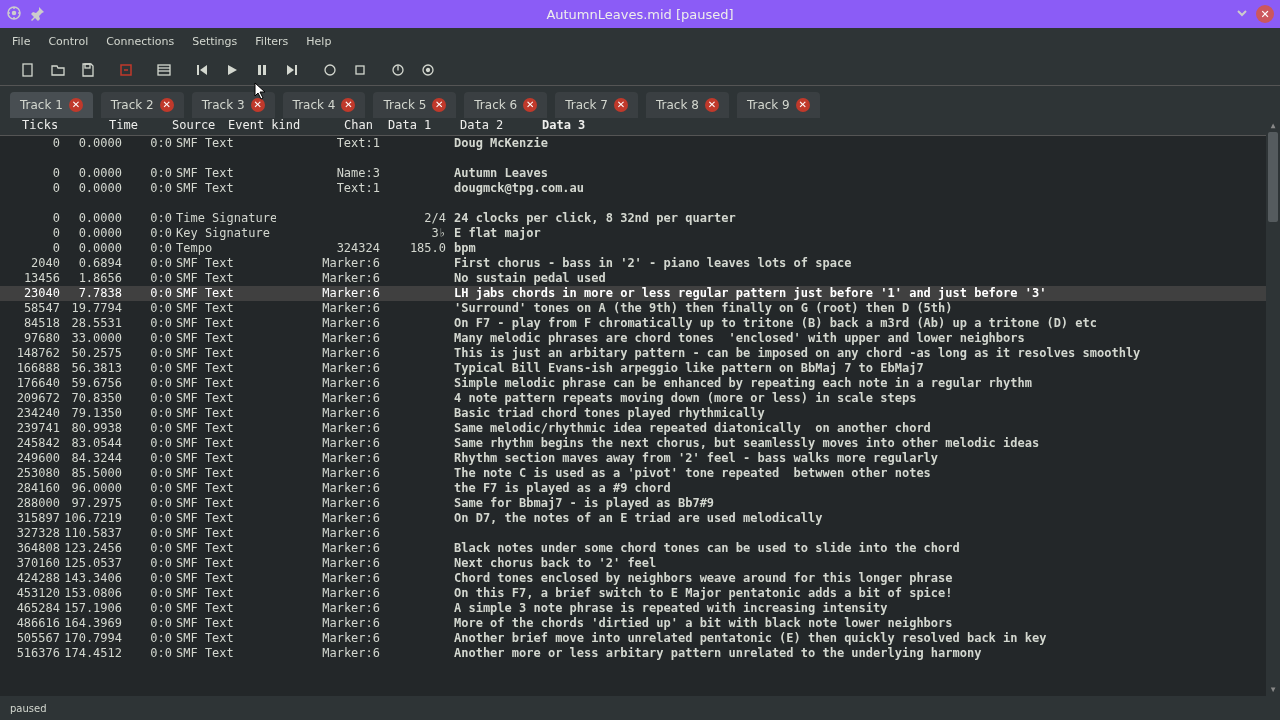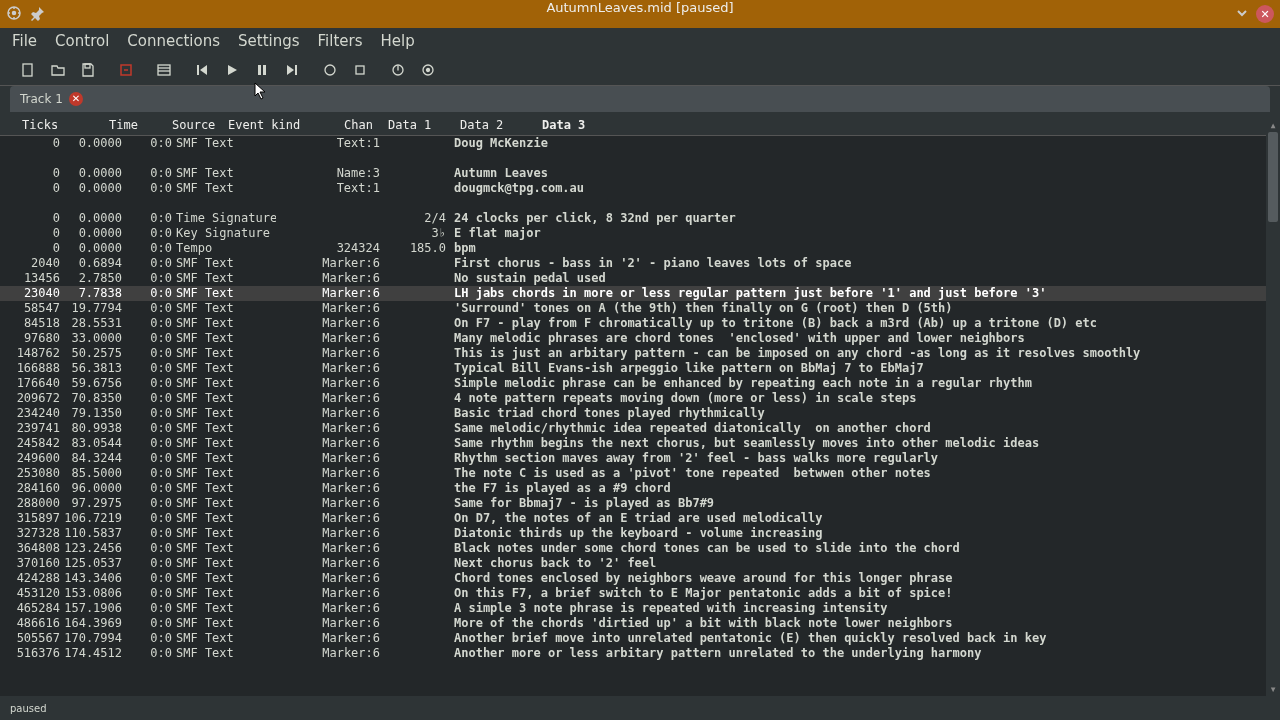--- a/index.html
+++ b/index.html
@@ -9,22 +9,23 @@
   background: #2e3436;
   color: #d3d7cf;
   width: 1280px;
   height: 720px;
   overflow: hidden;
   display: flex;
   flex-direction: column;
 }
 .titlebar {
   height: 28px;
-  background: #a16207;
-  display: flex;
+  background: #8b5cf6;
+  display: flex;
+  align-items: center;
   padding: 0 6px;
   color: #eeeeec;
   gap: 48px;
 }
 .titlebar .left-icons { display: flex; gap: 8px; align-items: center; }
 .titlebar .title { flex: 1; text-align: center; font-weight: 500; }
 .titlebar .right-icons { display: flex; gap: 6px; align-items: center; }
 .titlebar svg { width: 16px; height: 16px; }
 .titlebar .circle {
   width: 18px; height: 18px; border-radius: 50%;
@@ -33,21 +34,21 @@
 }
 .titlebar .circle.close { background: #cc575d; color: #fff; }
 
 .menubar {
   height: 26px;
   background: #2e3436;
   display: flex;
   align-items: center;
   padding: 0 12px;
   gap: 18px;
-  font-size: 15px;
+  font-size: 11px;
 }
 .menubar span { color: #d3d7cf; }
 
 .toolbar {
   height: 32px;
   background: #2e3436;
   display: flex;
   align-items: center;
   padding: 0 6px;
   gap: 2px;
@@ -71,24 +72,24 @@
 .cursor-arrow {
   position: absolute;
   top: 82px; left: 254px;
   pointer-events: none;
   z-index: 100;
 }
 
 .tabstrip {
   height: 32px;
   display: flex;
+  align-items: flex-end;
   gap: 8px;
   padding: 0 10px;
   background: #2e3436;
-  flex-direction: column;
 }
 .tab {
   background: #3a3f42;
   border-radius: 4px 4px 0 0;
   padding: 6px 10px;
   display: flex;
   align-items: center;
   gap: 6px;
   font-size: 12px;
 }
@@ -355,38 +356,38 @@
   <div class="table-body" id="table-body">
       <div class="row"><span class="col-ticks">0</span><span class="col-time">0.0000</span><span class="col-src">0:0</span><span class="col-kind">SMF Text</span><span class="col-chan"></span><span class="col-d1">Text:1</span><span class="col-d2"></span><span class="col-d3">Doug McKenzie</span></div>
       <div class="spacer-row"></div>
       <div class="row"><span class="col-ticks">0</span><span class="col-time">0.0000</span><span class="col-src">0:0</span><span class="col-kind">SMF Text</span><span class="col-chan"></span><span class="col-d1">Name:3</span><span class="col-d2"></span><span class="col-d3">Autumn Leaves</span></div>
       <div class="row"><span class="col-ticks">0</span><span class="col-time">0.0000</span><span class="col-src">0:0</span><span class="col-kind">SMF Text</span><span class="col-chan"></span><span class="col-d1">Text:1</span><span class="col-d2"></span><span class="col-d3">dougmck@tpg.com.au</span></div>
       <div class="spacer-row"></div>
       <div class="row"><span class="col-ticks">0</span><span class="col-time">0.0000</span><span class="col-src">0:0</span><span class="col-kind">Time Signature</span><span class="col-chan"></span><span class="col-d1"></span><span class="col-d2">2/4</span><span class="col-d3">24 clocks per click, 8 32nd per quarter</span></div>
       <div class="row"><span class="col-ticks">0</span><span class="col-time">0.0000</span><span class="col-src">0:0</span><span class="col-kind">Key Signature</span><span class="col-chan"></span><span class="col-d1"></span><span class="col-d2">3♭</span><span class="col-d3">E flat major</span></div>
       <div class="row"><span class="col-ticks">0</span><span class="col-time">0.0000</span><span class="col-src">0:0</span><span class="col-kind">Tempo</span><span class="col-chan"></span><span class="col-d1">324324</span><span class="col-d2">185.0</span><span class="col-d3">bpm</span></div>
       <div class="row"><span class="col-ticks">2040</span><span class="col-time">0.6894</span><span class="col-src">0:0</span><span class="col-kind">SMF Text</span><span class="col-chan"></span><span class="col-d1">Marker:6</span><span class="col-d2"></span><span class="col-d3">First chorus - bass in '2' - piano leaves lots of space</span></div>
-      <div class="row"><span class="col-ticks">13456</span><span class="col-time">2.7850</span><span class="col-src">0:0</span><span class="col-kind">SMF Text</span><span class="col-chan"></span><span class="col-d1">Marker:6</span><span class="col-d2"></span><span class="col-d3">No sustain pedal used</span></div>
+      <div class="row"><span class="col-ticks">13456</span><span class="col-time">1.8656</span><span class="col-src">0:0</span><span class="col-kind">SMF Text</span><span class="col-chan"></span><span class="col-d1">Marker:6</span><span class="col-d2"></span><span class="col-d3">No sustain pedal used</span></div>
       <div class="row selected"><span class="col-ticks">23040</span><span class="col-time">7.7838</span><span class="col-src">0:0</span><span class="col-kind">SMF Text</span><span class="col-chan"></span><span class="col-d1">Marker:6</span><span class="col-d2"></span><span class="col-d3">LH jabs chords in more or less regular pattern just before '1' and just before '3'</span></div>
       <div class="row"><span class="col-ticks">58547</span><span class="col-time">19.7794</span><span class="col-src">0:0</span><span class="col-kind">SMF Text</span><span class="col-chan"></span><span class="col-d1">Marker:6</span><span class="col-d2"></span><span class="col-d3">'Surround' tones on A (the 9th) then finally on G (root) then D (5th)</span></div>
       <div class="row"><span class="col-ticks">84518</span><span class="col-time">28.5531</span><span class="col-src">0:0</span><span class="col-kind">SMF Text</span><span class="col-chan"></span><span class="col-d1">Marker:6</span><span class="col-d2"></span><span class="col-d3">On F7 - play from F chromatically up to tritone (B) back a m3rd (Ab) up a tritone (D) etc</span></div>
       <div class="row"><span class="col-ticks">97680</span><span class="col-time">33.0000</span><span class="col-src">0:0</span><span class="col-kind">SMF Text</span><span class="col-chan"></span><span class="col-d1">Marker:6</span><span class="col-d2"></span><span class="col-d3">Many melodic phrases are chord tones  'enclosed' with upper and lower neighbors</span></div>
       <div class="row"><span class="col-ticks">148762</span><span class="col-time">50.2575</span><span class="col-src">0:0</span><span class="col-kind">SMF Text</span><span class="col-chan"></span><span class="col-d1">Marker:6</span><span class="col-d2"></span><span class="col-d3">This is just an arbitary pattern - can be imposed on any chord -as long as it resolves smoothly</span></div>
       <div class="row"><span class="col-ticks">166888</span><span class="col-time">56.3813</span><span class="col-src">0:0</span><span class="col-kind">SMF Text</span><span class="col-chan"></span><span class="col-d1">Marker:6</span><span class="col-d2"></span><span class="col-d3">Typical Bill Evans-ish arpeggio like pattern on BbMaj 7 to EbMaj7</span></div>
       <div class="row"><span class="col-ticks">176640</span><span class="col-time">59.6756</span><span class="col-src">0:0</span><span class="col-kind">SMF Text</span><span class="col-chan"></span><span class="col-d1">Marker:6</span><span class="col-d2"></span><span class="col-d3">Simple melodic phrase can be enhanced by repeating each note in a regular rhythm</span></div>
       <div class="row"><span class="col-ticks">209672</span><span class="col-time">70.8350</span><span class="col-src">0:0</span><span class="col-kind">SMF Text</span><span class="col-chan"></span><span class="col-d1">Marker:6</span><span class="col-d2"></span><span class="col-d3">4 note pattern repeats moving down (more or less) in scale steps</span></div>
       <div class="row"><span class="col-ticks">234240</span><span class="col-time">79.1350</span><span class="col-src">0:0</span><span class="col-kind">SMF Text</span><span class="col-chan"></span><span class="col-d1">Marker:6</span><span class="col-d2"></span><span class="col-d3">Basic triad chord tones played rhythmically</span></div>
       <div class="row"><span class="col-ticks">239741</span><span class="col-time">80.9938</span><span class="col-src">0:0</span><span class="col-kind">SMF Text</span><span class="col-chan"></span><span class="col-d1">Marker:6</span><span class="col-d2"></span><span class="col-d3">Same melodic/rhythmic idea repeated diatonically  on another chord</span></div>
       <div class="row"><span class="col-ticks">245842</span><span class="col-time">83.0544</span><span class="col-src">0:0</span><span class="col-kind">SMF Text</span><span class="col-chan"></span><span class="col-d1">Marker:6</span><span class="col-d2"></span><span class="col-d3">Same rhythm begins the next chorus, but seamlessly moves into other melodic ideas</span></div>
       <div class="row"><span class="col-ticks">249600</span><span class="col-time">84.3244</span><span class="col-src">0:0</span><span class="col-kind">SMF Text</span><span class="col-chan"></span><span class="col-d1">Marker:6</span><span class="col-d2"></span><span class="col-d3">Rhythm section maves away from '2' feel - bass walks more regularly</span></div>
       <div class="row"><span class="col-ticks">253080</span><span class="col-time">85.5000</span><span class="col-src">0:0</span><span class="col-kind">SMF Text</span><span class="col-chan"></span><span class="col-d1">Marker:6</span><span class="col-d2"></span><span class="col-d3">The note C is used as a 'pivot' tone repeated  betwwen other notes</span></div>
       <div class="row"><span class="col-ticks">284160</span><span class="col-time">96.0000</span><span class="col-src">0:0</span><span class="col-kind">SMF Text</span><span class="col-chan"></span><span class="col-d1">Marker:6</span><span class="col-d2"></span><span class="col-d3">the F7 is played as a #9 chord</span></div>
       <div class="row"><span class="col-ticks">288000</span><span class="col-time">97.2975</span><span class="col-src">0:0</span><span class="col-kind">SMF Text</span><span class="col-chan"></span><span class="col-d1">Marker:6</span><span class="col-d2"></span><span class="col-d3">Same for Bbmaj7 - is played as Bb7#9</span></div>
       <div class="row"><span class="col-ticks">315897</span><span class="col-time">106.7219</span><span class="col-src">0:0</span><span class="col-kind">SMF Text</span><span class="col-chan"></span><span class="col-d1">Marker:6</span><span class="col-d2"></span><span class="col-d3">On D7, the notes of an E triad are used melodically</span></div>
-      <div class="row"><span class="col-ticks">327328</span><span class="col-time">110.5837</span><span class="col-src">0:0</span><span class="col-kind">SMF Text</span><span class="col-chan"></span><span class="col-d1">Marker:6</span><span class="col-d2"></span><span class="col-d3">Diatonic thirds up the keyboard - volume increasing</span></div>
+      <div class="row"><span class="col-ticks">327328</span><span class="col-time">110.5837</span><span class="col-src">0:0</span><span class="col-kind">SMF Text</span><span class="col-chan"></span><span class="col-d1">Marker:6</span><span class="col-d2"></span></div>
       <div class="row"><span class="col-ticks">364808</span><span class="col-time">123.2456</span><span class="col-src">0:0</span><span class="col-kind">SMF Text</span><span class="col-chan"></span><span class="col-d1">Marker:6</span><span class="col-d2"></span><span class="col-d3">Black notes under some chord tones can be used to slide into the chord</span></div>
       <div class="row"><span class="col-ticks">370160</span><span class="col-time">125.0537</span><span class="col-src">0:0</span><span class="col-kind">SMF Text</span><span class="col-chan"></span><span class="col-d1">Marker:6</span><span class="col-d2"></span><span class="col-d3">Next chorus back to '2' feel</span></div>
       <div class="row"><span class="col-ticks">424288</span><span class="col-time">143.3406</span><span class="col-src">0:0</span><span class="col-kind">SMF Text</span><span class="col-chan"></span><span class="col-d1">Marker:6</span><span class="col-d2"></span><span class="col-d3">Chord tones enclosed by neighbors weave around for this longer phrase</span></div>
       <div class="row"><span class="col-ticks">453120</span><span class="col-time">153.0806</span><span class="col-src">0:0</span><span class="col-kind">SMF Text</span><span class="col-chan"></span><span class="col-d1">Marker:6</span><span class="col-d2"></span><span class="col-d3">On this F7, a brief switch to E Major pentatonic adds a bit of spice!</span></div>
       <div class="row"><span class="col-ticks">465284</span><span class="col-time">157.1906</span><span class="col-src">0:0</span><span class="col-kind">SMF Text</span><span class="col-chan"></span><span class="col-d1">Marker:6</span><span class="col-d2"></span><span class="col-d3">A simple 3 note phrase is repeated with increasing intensity</span></div>
       <div class="row"><span class="col-ticks">486616</span><span class="col-time">164.3969</span><span class="col-src">0:0</span><span class="col-kind">SMF Text</span><span class="col-chan"></span><span class="col-d1">Marker:6</span><span class="col-d2"></span><span class="col-d3">More of the chords 'dirtied up' a bit with black note lower neighbors</span></div>
       <div class="row"><span class="col-ticks">505567</span><span class="col-time">170.7994</span><span class="col-src">0:0</span><span class="col-kind">SMF Text</span><span class="col-chan"></span><span class="col-d1">Marker:6</span><span class="col-d2"></span><span class="col-d3">Another brief move into unrelated pentatonic (E) then quickly resolved back in key</span></div>
       <div class="row"><span class="col-ticks">516376</span><span class="col-time">174.4512</span><span class="col-src">0:0</span><span class="col-kind">SMF Text</span><span class="col-chan"></span><span class="col-d1">Marker:6</span><span class="col-d2"></span><span class="col-d3">Another more or less arbitary pattern unrelated to the underlying harmony</span></div>
     </div>
   <div class="scrollbar">

